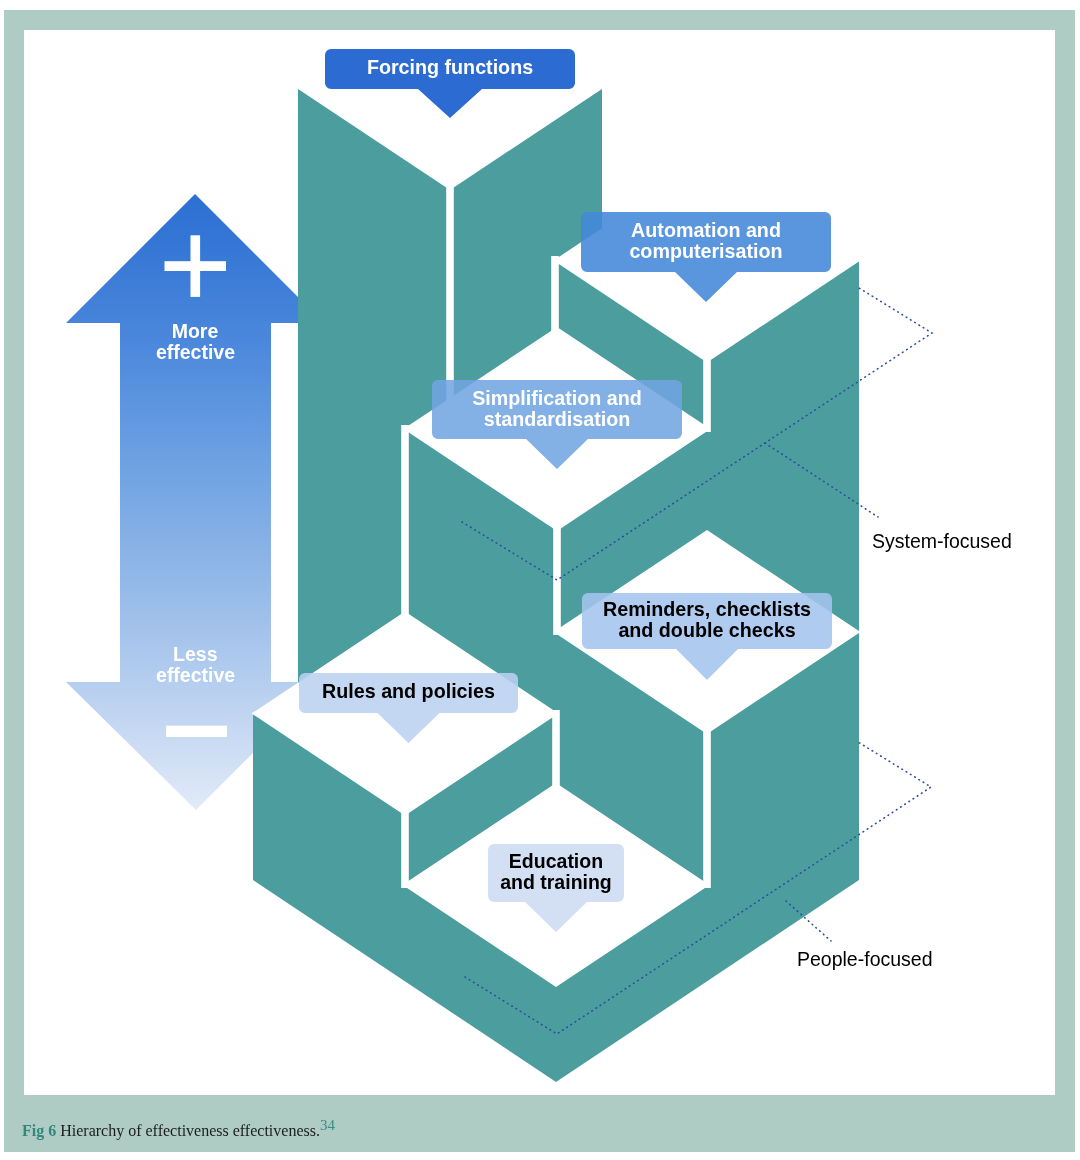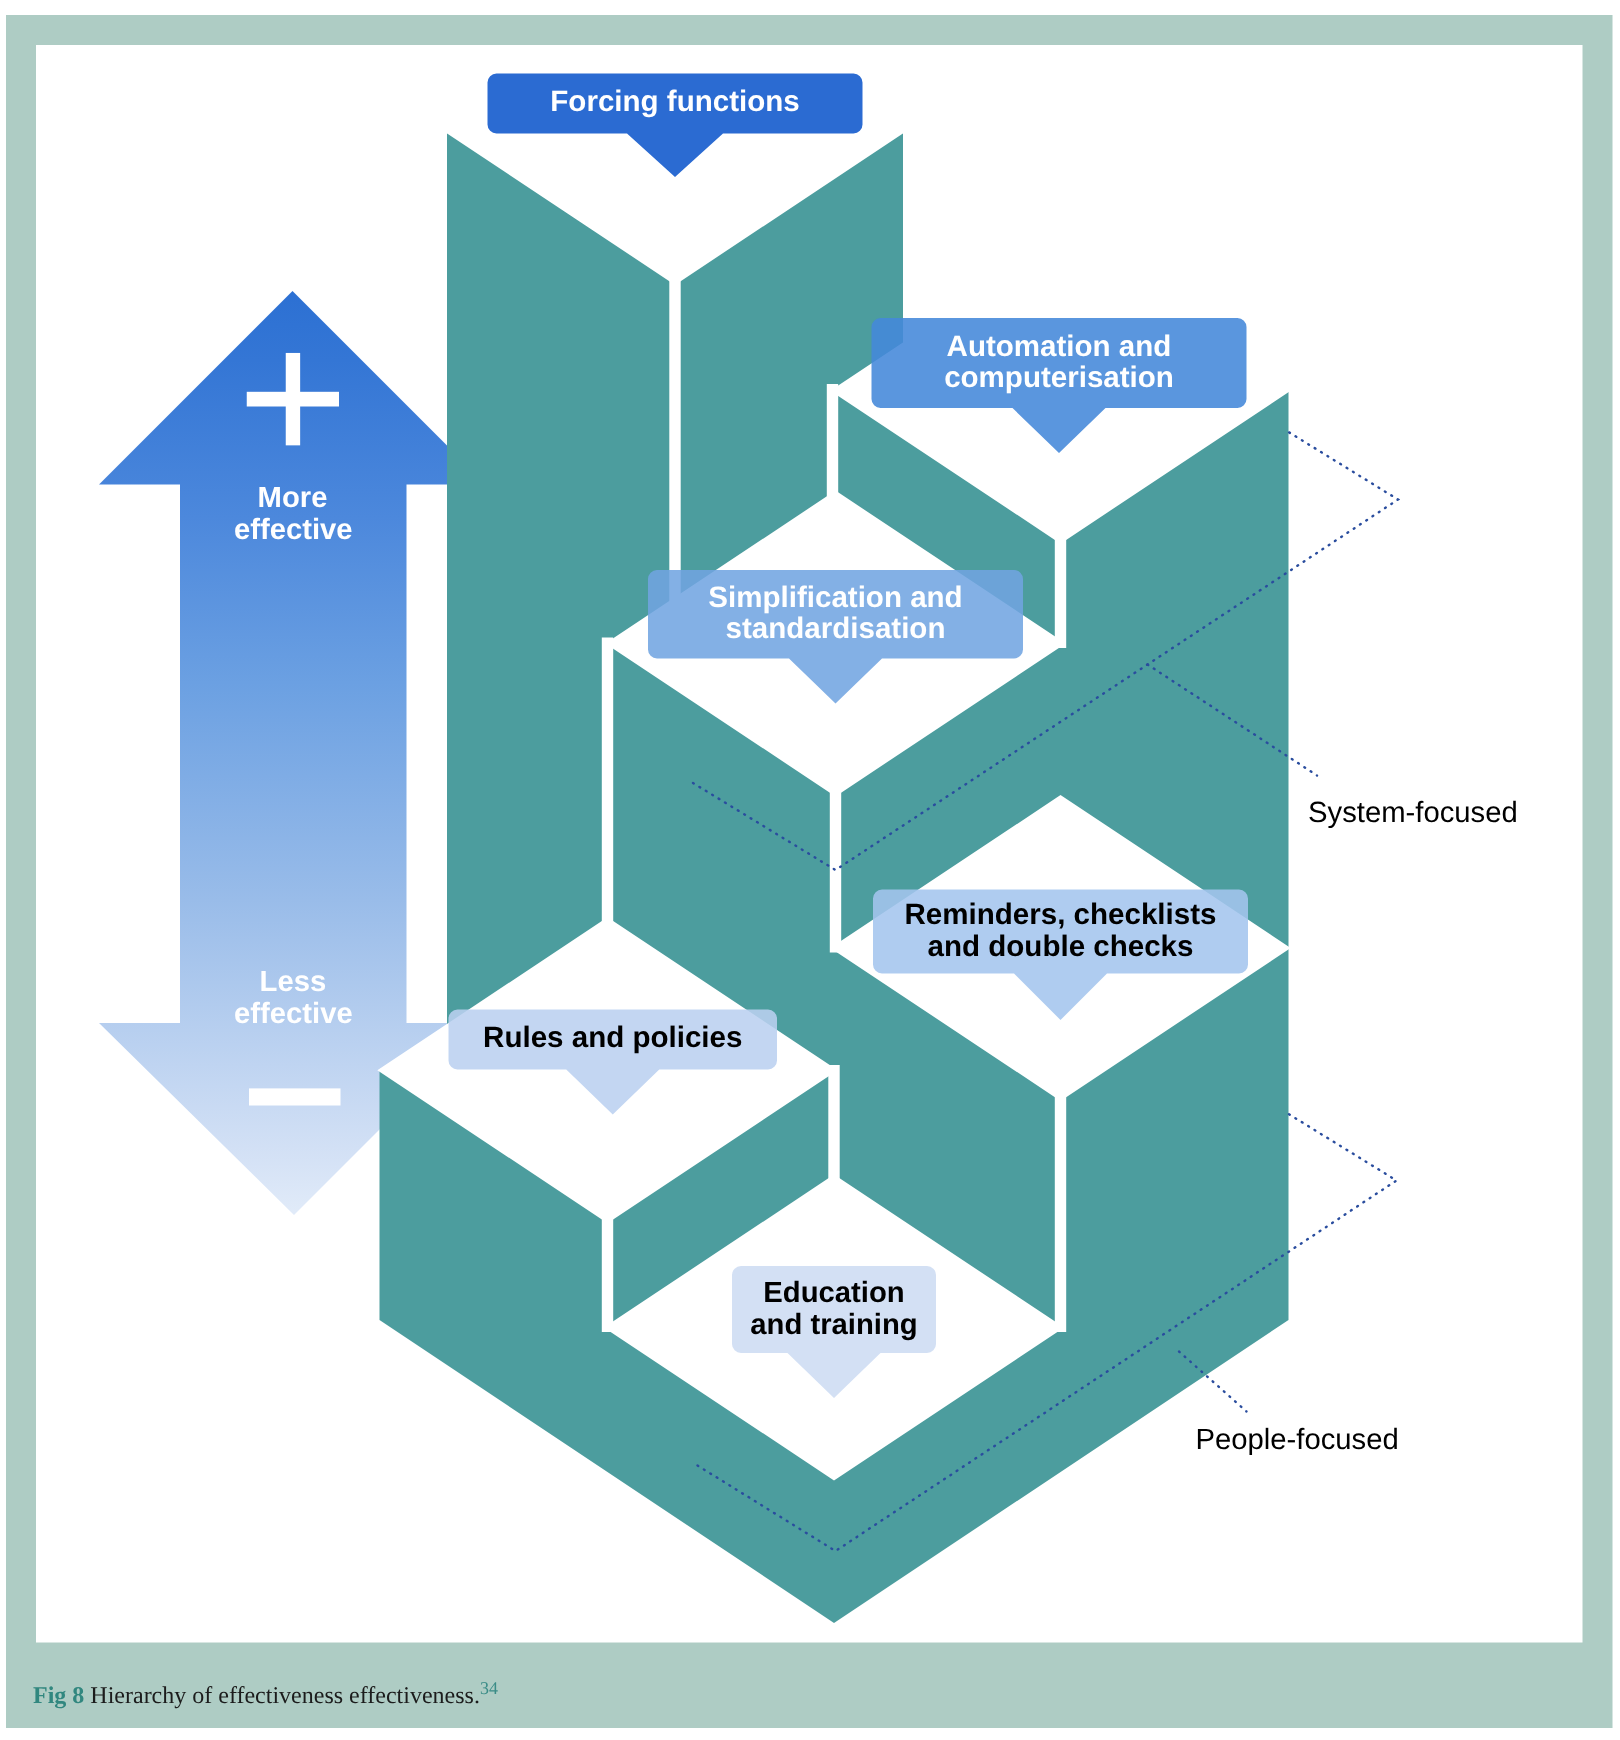--- a/index.html
+++ b/index.html
@@ -3,21 +3,21 @@
 <meta charset="utf-8">
 <style>
   html,body{margin:0;padding:0;background:#ffffff;}
   #page{-webkit-font-smoothing:antialiased;position:relative;width:1080px;height:1160px;background:#ffffff;overflow:hidden;
         font-family:"Liberation Sans", sans-serif;}
   #frame{position:absolute;left:4px;top:10px;width:1071px;height:1142px;background:#aeccc4;}
   #panel{position:absolute;left:24px;top:30px;width:1031px;height:1065px;background:#ffffff;}
   #art{position:absolute;left:0;top:0;}
   #caption{position:absolute;left:22px;top:1116.5px;font-family:"Liberation Serif", serif;font-size:16px;line-height:16px;color:#1c1c1c;white-space:nowrap;}
   #caption .figlbl{color:#31877f;font-weight:bold;}
-  #caption .ref{font-size:12px;color:#3a8c87;vertical-align:super;}
+  #caption .ref{font-size:15px;color:#3a8c87;vertical-align:super;}
   text{font-family:"Liberation Sans", sans-serif;}
   *{-webkit-font-smoothing:antialiased;}
 </style>
 </head>
 <body>
 
 <div id="page">
   <div id="frame"></div>
   <div id="panel"></div>
   <svg id="art" width="1080" height="1160" viewBox="0 0 1080 1160">
@@ -100,14 +100,14 @@
      <text x="408.5" y="698.0" fill="#000000" font-size="19.7" font-weight="bold" text-anchor="middle">Rules and policies</text>
     </g>
     <g>
      <path d="M494,844 H618 A6,6 0 0 1 624,850 V896 A6,6 0 0 1 618,902 H587.0 L556.0,932 L525.0,902 H494 A6,6 0 0 1 488,896 V850 A6,6 0 0 1 494,844 Z" fill="#cddcf3" fill-opacity="0.88"></path>
      <text x="556.0" y="868.0" fill="#000000" font-size="19.5" font-weight="bold" text-anchor="middle">Education</text>
      <text x="556.0" y="889.0" fill="#000000" font-size="19.5" font-weight="bold" text-anchor="middle">and training</text>
     </g>
    </g>
   </g>
   </svg>
-  <div id="caption"><span class="figlbl">Fig 8</span><span> Hierarchy of effectiveness effectiveness.</span><span class="ref">34</span></div>
+  <div id="caption"><span class="figlbl">Fig 6</span><span> Hierarchy of effectiveness effectiveness.</span><span class="ref">34</span></div>
 </div>
 
 </body></html>

